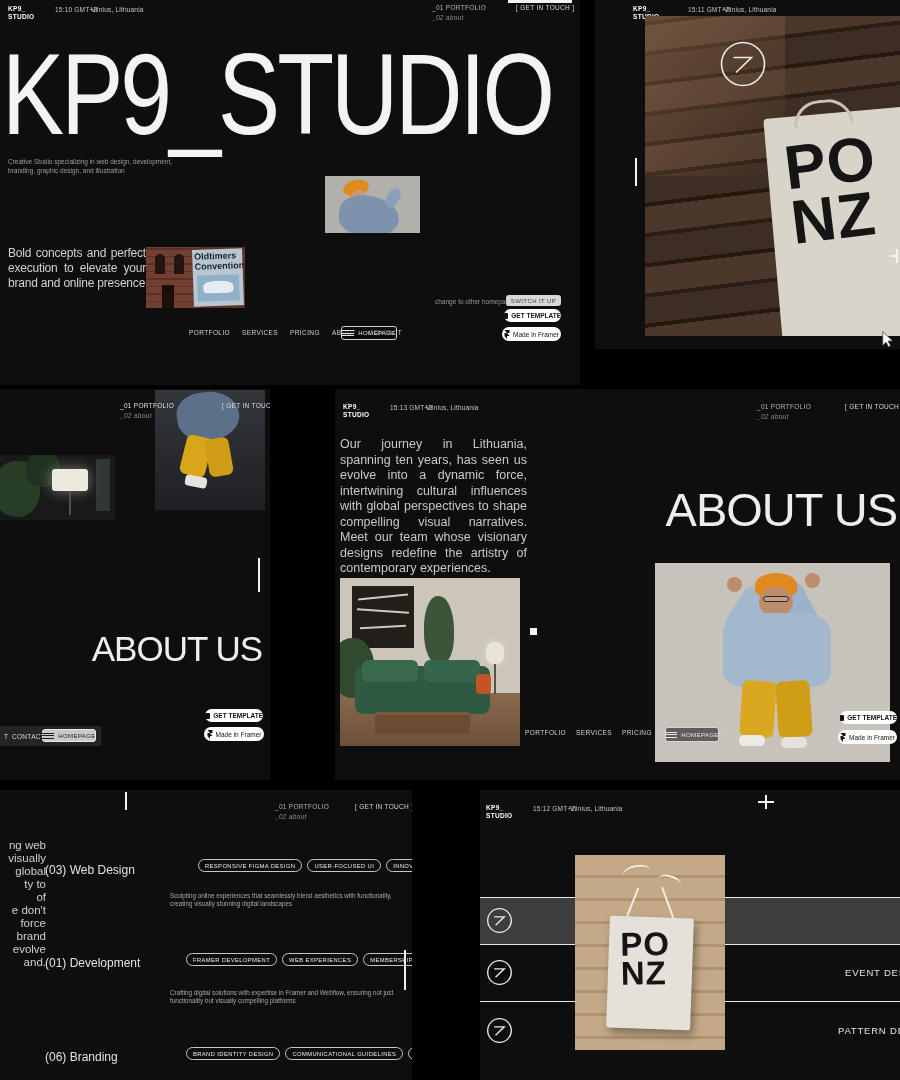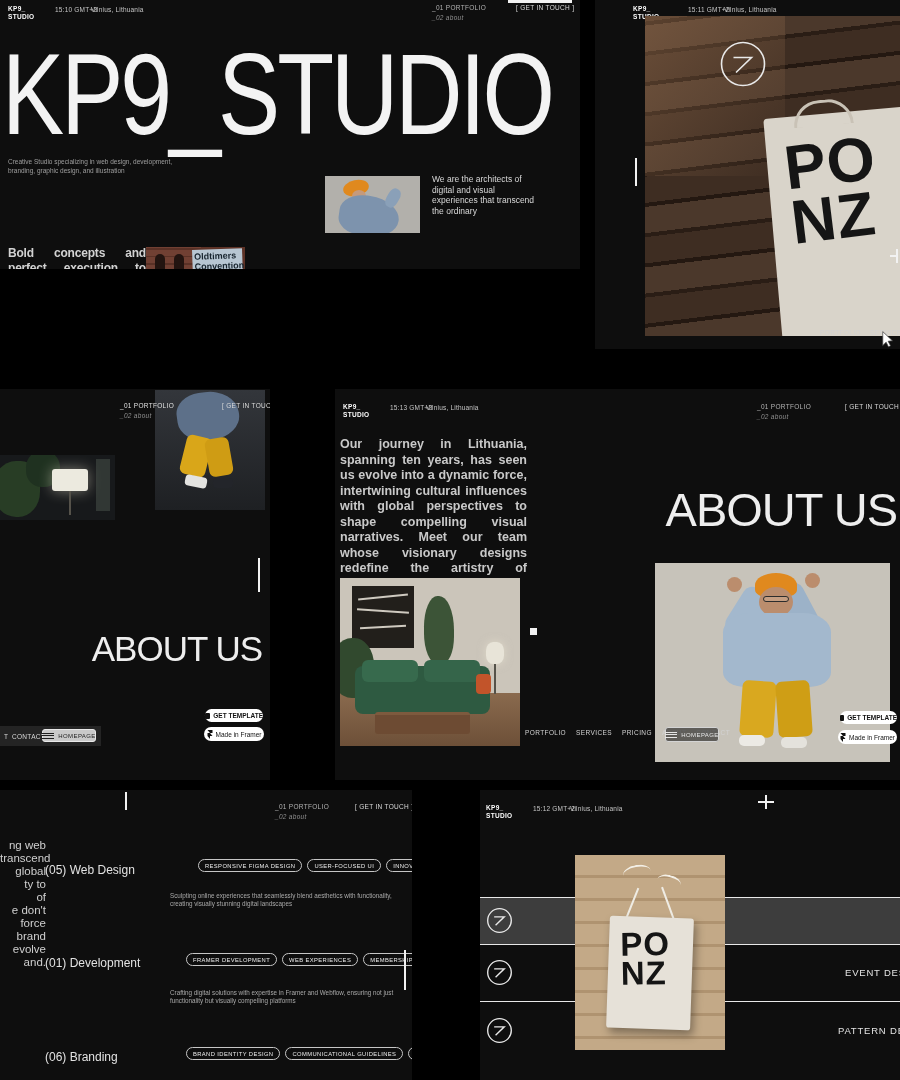--- a/index.html
+++ b/index.html
@@ -12,21 +12,21 @@
   
   .logo { font-size:6.5px; font-weight:bold; line-height:7.5px; letter-spacing:.3px; color:#fdfdfd; white-space:pre; }
   .meta { font-size:6.5px; color:#c6c6c6; letter-spacing:.2px; white-space:nowrap; }
   .navsm { font-size:6.5px; color:#b2b2b2; letter-spacing:.3px; white-space:nowrap; }
   .navsm.it { font-style:italic; color:#8f8f8f; }
   .git { font-size:6.5px; color:#dadada; letter-spacing:.3px; white-space:nowrap; }
 
   .hero { font-size:95px; font-weight:500; letter-spacing:-3px; line-height:95px; color:#f3f3f3;
           transform:scale(.98,1.22); transform-origin:left top; white-space:nowrap; }
 
-  .para-justify { text-align:justify;font-weight:bold; }
+  .para-justify { text-align:justify; }
 
   .pill-white { position:absolute; background:#fff; color:#111; border-radius:8px; display:flex;
                 align-items:center; justify-content:center; gap:3px; font-size:6.5px; font-weight:bold;
                 white-space:nowrap; }
   .pill-switch { position:absolute; background:#d7d7d7; color:#3c3c3c; border-radius:3px; display:flex;
                  align-items:center; justify-content:center; font-size:6px; letter-spacing:.4px; }
   .pill-outline { position:absolute; border:1px solid #d4d4d4; border-radius:3px; display:flex;
                   align-items:center; justify-content:center; gap:4px; font-size:6px; letter-spacing:.4px;
                   color:#e6e6e6; background:rgba(10,10,10,.55); white-space:nowrap; }
   .pill-light { background:#c9c9c9; color:#1d1d1d; border-color:#e8e8e8; }
@@ -53,42 +53,41 @@
   
   .photo { position:absolute; overflow:hidden; }
   .blob { position:absolute; }
   .bagletters { font-weight:800; color:#151515; line-height:.88; letter-spacing:1px; }
 </style>
 </head>
 <body>
 
 <div class="canvas">
 
-  <div class="frame" style="left:0;top:0;width:580px;height:269px;">
+  <div class="frame" style="left:0;top:0;width:580px;height:385px;">
     <div class="abs logo" style="left:8px;top:5px;"><span>KP9_</span><br><span>STUDIO</span></div>
     <div class="abs meta" style="left:55px;top:6px;">15:10 GMT+2</div>
     <div class="abs meta" style="left:91px;top:6px;">Vilnius, Lithuania</div>
     <div class="abs navsm" style="left:432px;top:4px;">_01  PORTFOLIO</div>
     <div class="abs navsm it" style="left:432px;top:13.5px;">_02  about</div>
     <div class="abs git" style="left:516px;top:4px;">[ GET IN TOUCH ]</div>
 
     <div class="abs" style="left:2px;top:36px;width:578px;height:125px;">
       <div class="hero">KP9_STUDIO</div>
     </div>
 
     <div class="abs" style="left:8px;top:158px;width:172px;font-size:6.5px;line-height:8.5px;color:#9f9f9f;">Creative Studio specializing in web design, development, branding, graphic design, and illustration</div>
 
     <div class="photo" style="left:325px;top:176px;width:95px;height:57px;background:#b2b0ab;">
       <div class="blob" style="left:18px;top:4px;width:26px;height:16px;background:#e0891e;border-radius:50%;transform:rotate(-12deg);"></div>
       <div class="blob" style="left:27px;top:14px;width:14px;height:12px;background:#c59a7c;border-radius:50%;"></div>
       <div class="blob" style="left:14px;top:20px;width:60px;height:40px;background:#7d93ad;border-radius:45% 55% 50% 40%;transform:rotate(8deg);"></div>
       <div class="blob" style="left:62px;top:12px;width:12px;height:20px;background:#8aa0b8;border-radius:40%;transform:rotate(30deg);"></div>
     </div>
 
-    <div class="abs" style="left:432px;top:174px;width:108px;font-size:8.5px;line-height:10.5px;color:#d8d8d8;">We are the architects of digital and visual experiences that transcend the ordinary</div>
 
     <div class="abs para-justify" style="left:8px;top:246px;width:138px;font-size:12px;line-height:15px;color:#d2d2d2;letter-spacing:-.2px;">Bold concepts and perfect execution to elevate your brand and online presence</div>
 
     <div class="photo" style="left:146px;top:247px;width:99px;height:61px;background:#5d3226;">
       <div class="blob" style="left:0;top:0;width:55px;height:61px;background:repeating-linear-gradient(0deg,#714033 0 6px,#5a3126 6px 7.5px);"></div>
       <div class="blob" style="left:9px;top:7px;width:10px;height:20px;background:#231410;border-radius:10px 10px 0 0;"></div>
       <div class="blob" style="left:28px;top:7px;width:10px;height:20px;background:#231410;border-radius:10px 10px 0 0;"></div>
       <div class="blob" style="left:16px;top:38px;width:12px;height:23px;background:#1c100c;"></div>
       <div class="blob" style="left:47px;top:2px;width:50px;height:57px;background:#b7c6d2;transform:rotate(-2deg);padding:3px 2px;">
         <div style="font-size:9px;font-weight:bold;color:#17242e;line-height:9.5px;"><span>Oldtimers</span><br><span>Convention</span></div>
@@ -272,32 +271,32 @@
     </div>
   </div>
 
   <div class="frame" style="left:0;top:790px;width:412px;height:290px;">
     <div class="abs navsm" style="left:275px;top:13px;">_01  PORTFOLIO</div>
     <div class="abs navsm it" style="left:275px;top:23px;">_02  about</div>
     <div class="abs git" style="left:355px;top:13px;">[ GET IN TOUCH ]</div>
 
     <div class="abs" style="left:0;top:49px;width:46px;text-align:right;font-size:11.5px;line-height:13px;color:#cfcfcf;">
       <div>ng web</div>
-      <div>transcend</div>
+      <div>visually</div>
       <div>global</div>
       <div>ty to</div>
       <div>of</div>
       <div>e don't</div>
       <div>force</div>
       <div>brand</div>
       <div>evolve</div>
       <div>and.</div>
     </div>
 
-    <div class="svc-label" style="left:45px;top:73px;">(05) Web Design</div>
+    <div class="svc-label" style="left:45px;top:73px;">(03) Web Design</div>
     <div class="tagrow" style="left:198px;top:69px;">
       <span class="tag">RESPONSIVE FIGMA DESIGN</span>
       <span class="tag">USER-FOCUSED UI</span>
       <span class="tag">INNOVATIVE INTERACTIONS</span>
     </div>
     <div class="svc-desc" style="left:170px;top:102px;width:232px;">Sculpting online experiences that seamlessly blend aesthetics with functionality, creating visually stunning digital landscapes</div>
 
     <div class="svc-label" style="left:45px;top:166px;">(01) Development</div>
     <div class="tagrow" style="left:186px;top:163px;">
       <span class="tag">FRAMER DEVELOPMENT</span>

